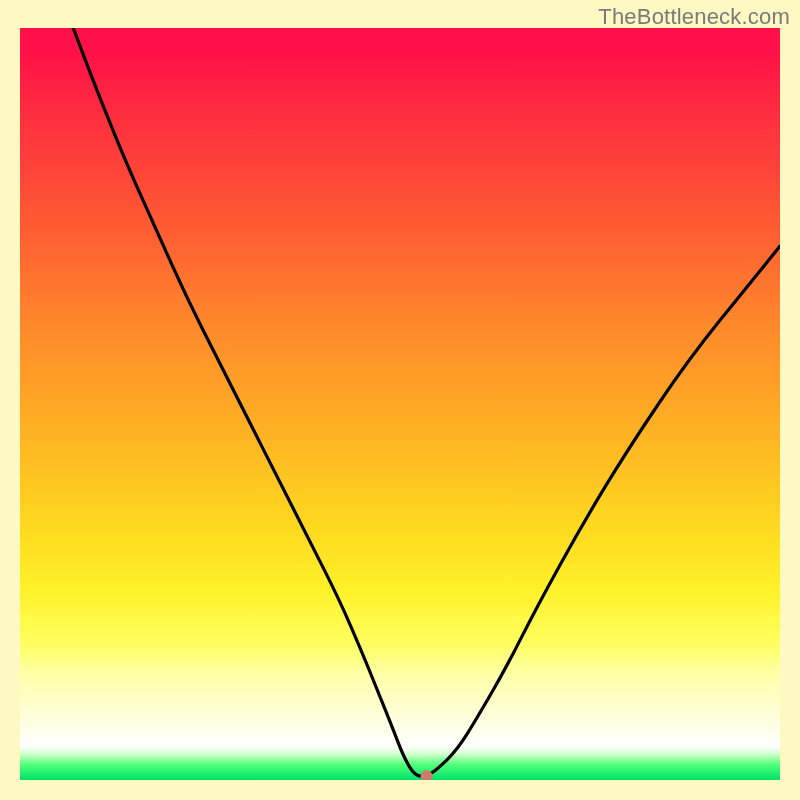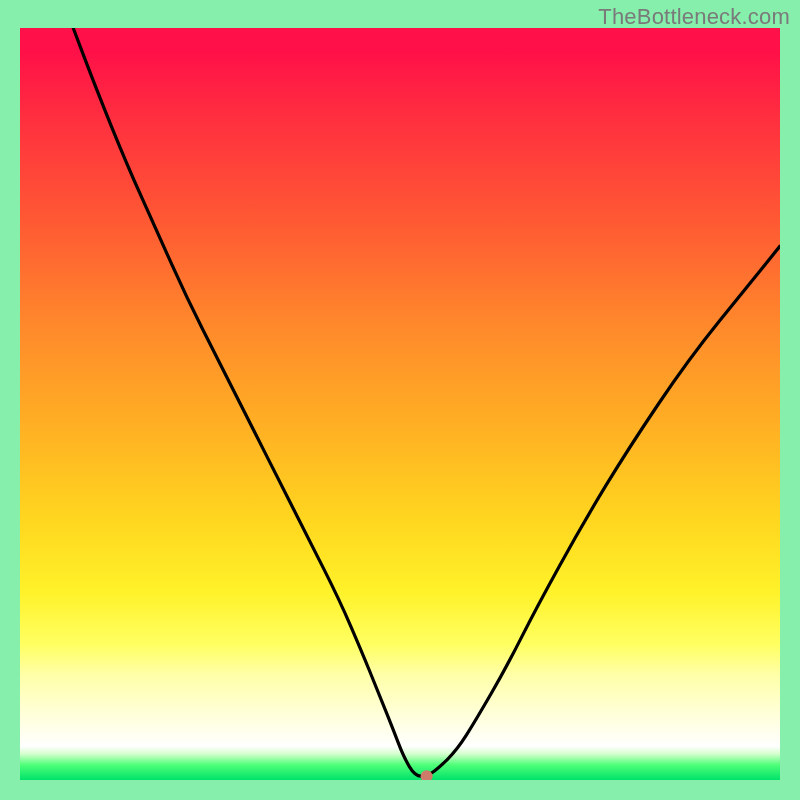--- a/index.html
+++ b/index.html
@@ -8,21 +8,21 @@
     width: 800px;
     height: 800px;
     background: #000;
     overflow: hidden;
     font-family: Arial, Helvetica, sans-serif;
   }
   .stage {
     position: relative;
     width: 800px;
     height: 800px;
-    background: #86efac;
+    background: #fef9c3;
   }
   .watermark {
     position: absolute;
     top: 4px;
     right: 10px;
     color: #7a7a7a;
     font-size: 22px;
     letter-spacing: 0.2px;
     z-index: 3;
   }

